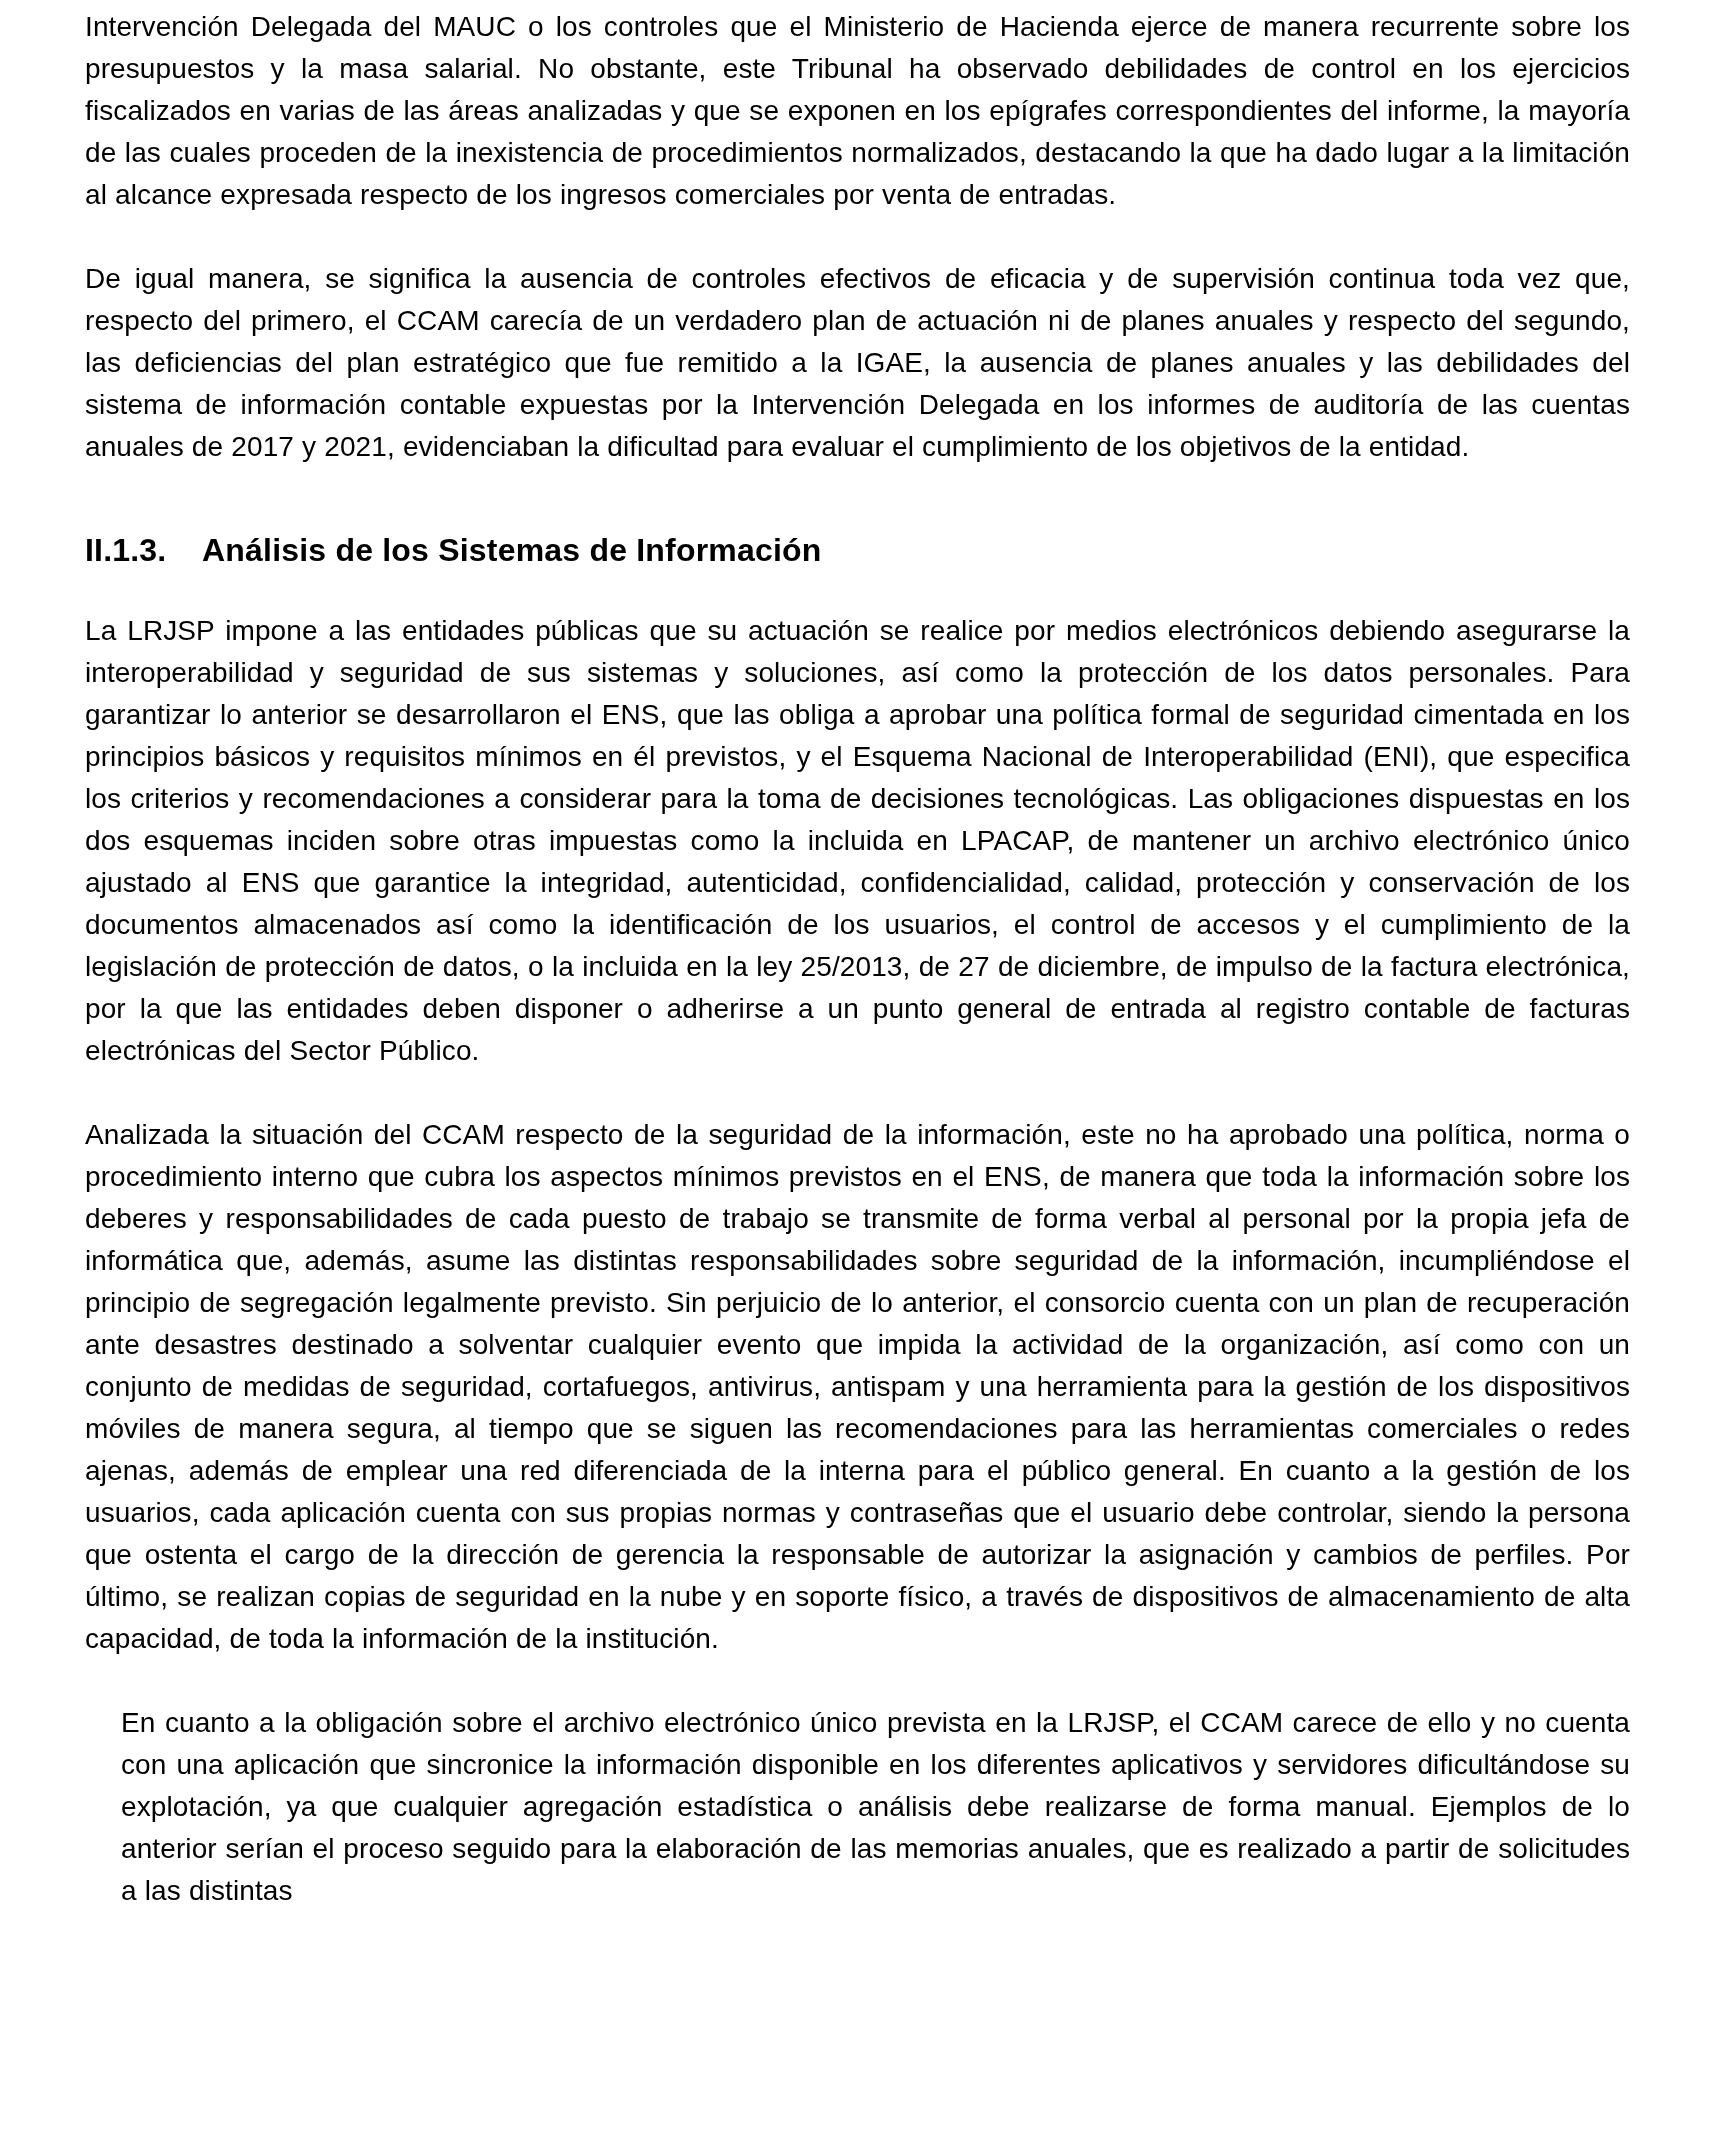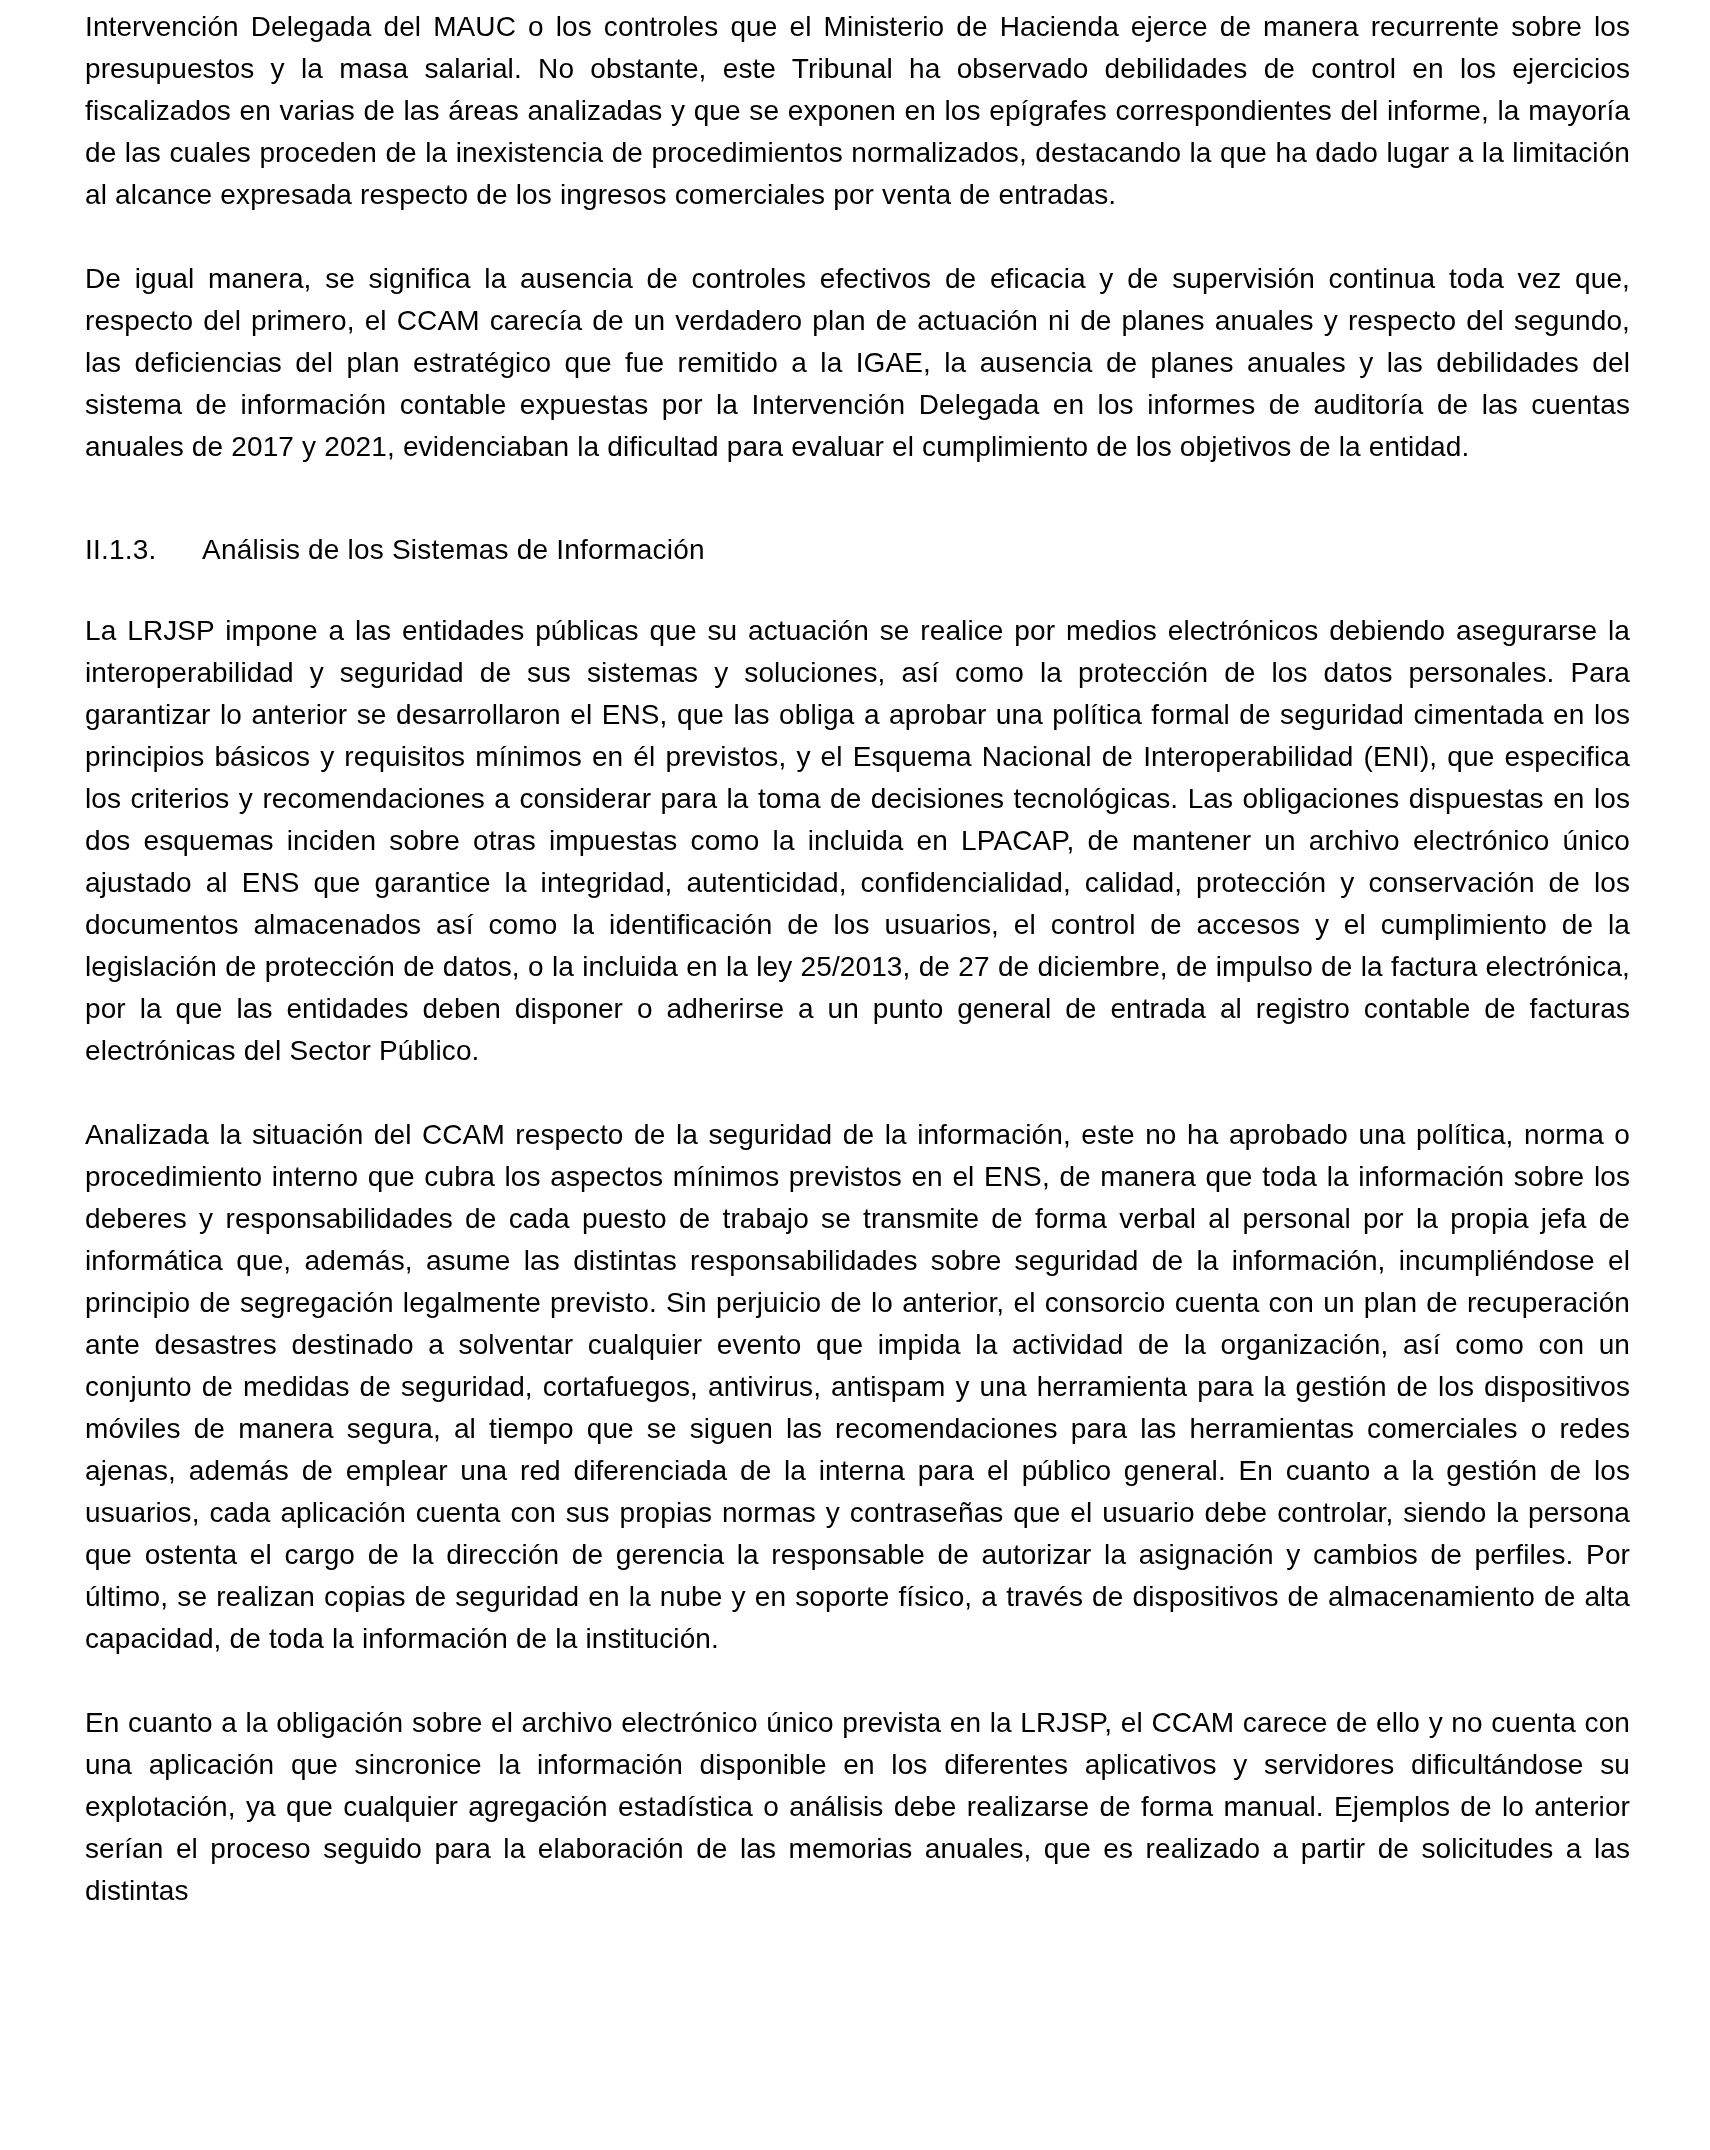--- a/index.html
+++ b/index.html
@@ -33,27 +33,28 @@
     font-size: 28px;
     line-height: 42px;
     text-align: justify;
     text-justify: inter-word;
     letter-spacing: 0.1px;
     word-spacing: 0.2px;
     hyphens: none;
   }
   p.body-text:last-child {
     margin-bottom: 0;
+    margin-left: 36px;
   }
   h3.section-heading {
     margin: 0 0 40px 0;
     padding: 0;
-    font-size: 28px;
+    font-size: 32px;
     line-height: 40px;
-    font-weight: normal;
+    font-weight: bold;
     text-align: left;
     letter-spacing: 0.2px;
   }
   h3.section-heading .heading-number {
     display: inline-block;
     min-width: 117px;
   }
   .spacer-before-heading {
     height: 19.3px;
   }

